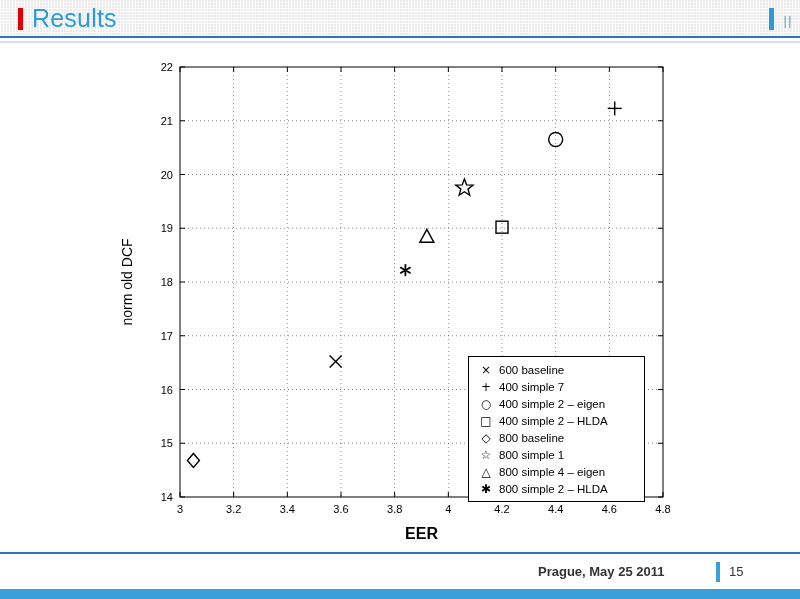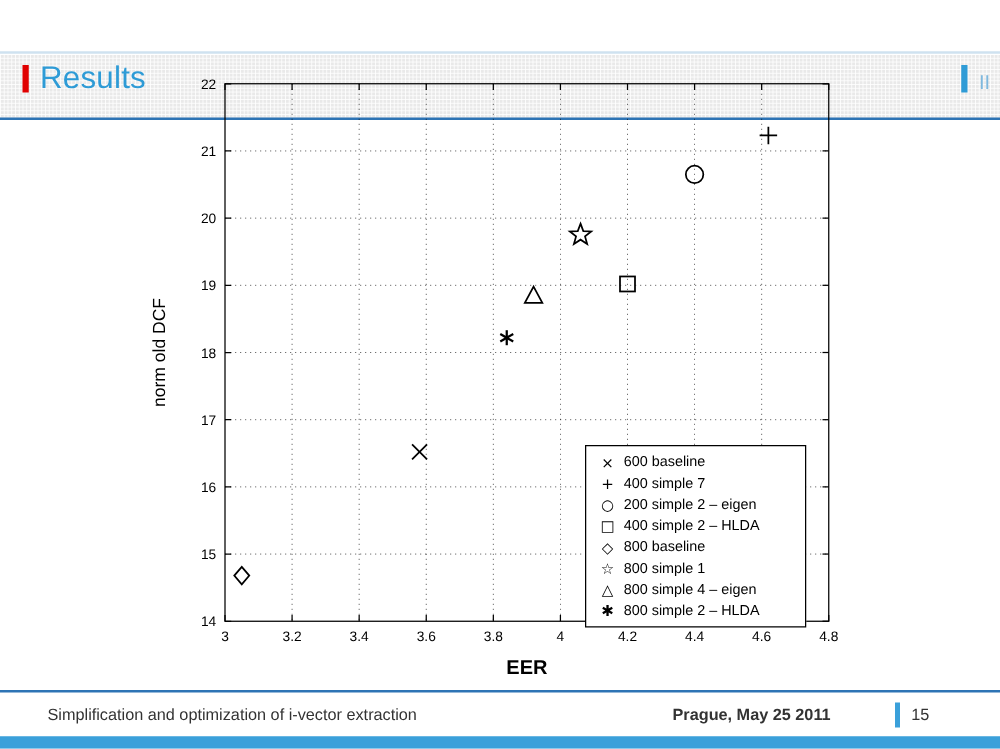--- a/index.html
+++ b/index.html
@@ -13,29 +13,28 @@
     font-family: "Liberation Sans", sans-serif;
     overflow: hidden;
     position: relative;
   }
 
   
   .header {
     position: absolute;
     left: 0; top: 0;
     width: 800px;
-    height: 52px;
+    height: 38px;
     background-color: #e9e9e9;
     background-image:
       linear-gradient(0deg, rgba(255,255,255,.85) 1px, transparent 1px),
       linear-gradient(90deg, rgba(255,255,255,.85) 1px, transparent 1px);
     background-size: 3px 3px, 3px 3px;
     border-bottom: 2px solid #2e74b5;
     box-sizing: border-box;
-    margin-top: 44px;
   }
   .header-accent {
     position: absolute;
     left: 18px; top: 8px;
     width: 5px; height: 22px;
     background: #e00000;
   }
   .header-title {
     position: absolute;
     left: 32px; top: 4px;
@@ -267,21 +266,21 @@
     <div class="legend-row">
       <span class="legend-mark">×</span>
       <span class="legend-label">600 baseline</span>
     </div>
     <div class="legend-row">
       <span class="legend-mark">+</span>
       <span class="legend-label">400 simple 7</span>
     </div>
     <div class="legend-row">
       <span class="legend-mark">○</span>
-      <span class="legend-label">200 simple 2 – eigen</span>
+      <span class="legend-label">400 simple 2 – eigen</span>
     </div>
     <div class="legend-row">
       <span class="legend-mark">□</span>
       <span class="legend-label">400 simple 2 – HLDA</span>
     </div>
     <div class="legend-row">
       <span class="legend-mark">◇</span>
       <span class="legend-label">800 baseline</span>
     </div>
     <div class="legend-row">
@@ -293,18 +292,17 @@
       <span class="legend-label">800 simple 4 – eigen</span>
     </div>
     <div class="legend-row">
       <span class="legend-mark">✱</span>
       <span class="legend-label">800 simple 2 – HLDA</span>
     </div>
   </div>
 </div>
 
 <div class="footer">
-  <div class="footer-left">Simplification and optimization of i-vector extraction</div>
   <div class="footer-center">Prague, May 25 2011</div>
   <div class="footer-sep"></div>
   <div class="footer-page">15</div>
   <div class="footer-strip"></div>
 </div>
 
 </body></html>

